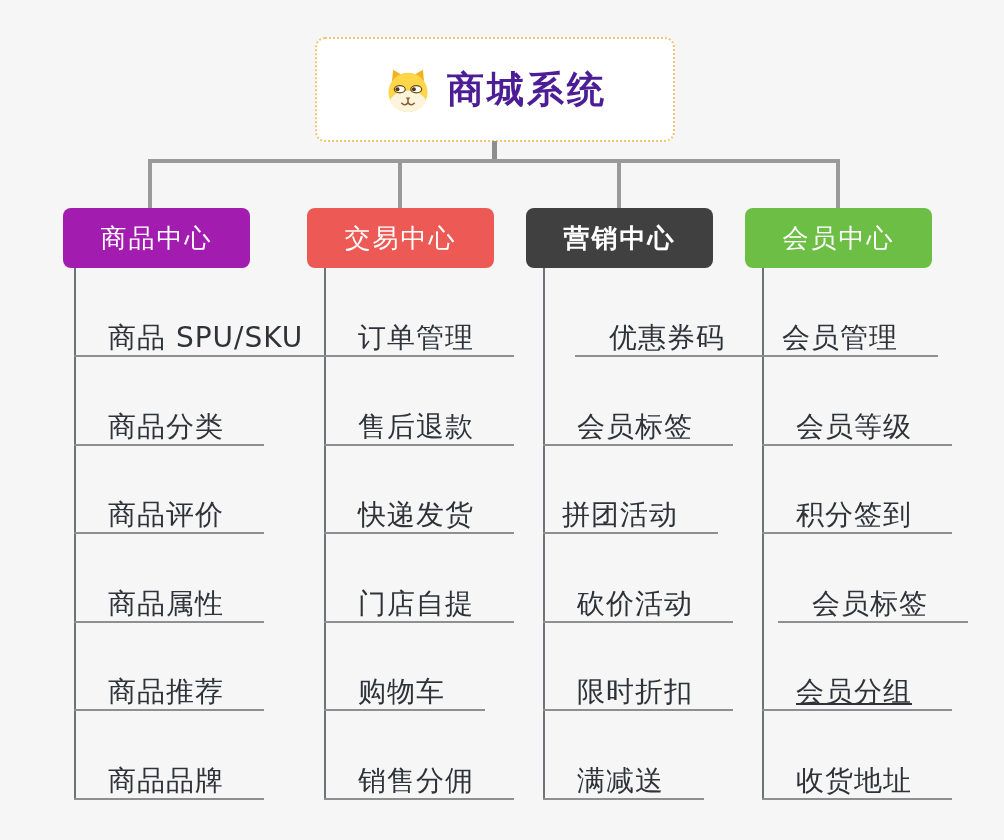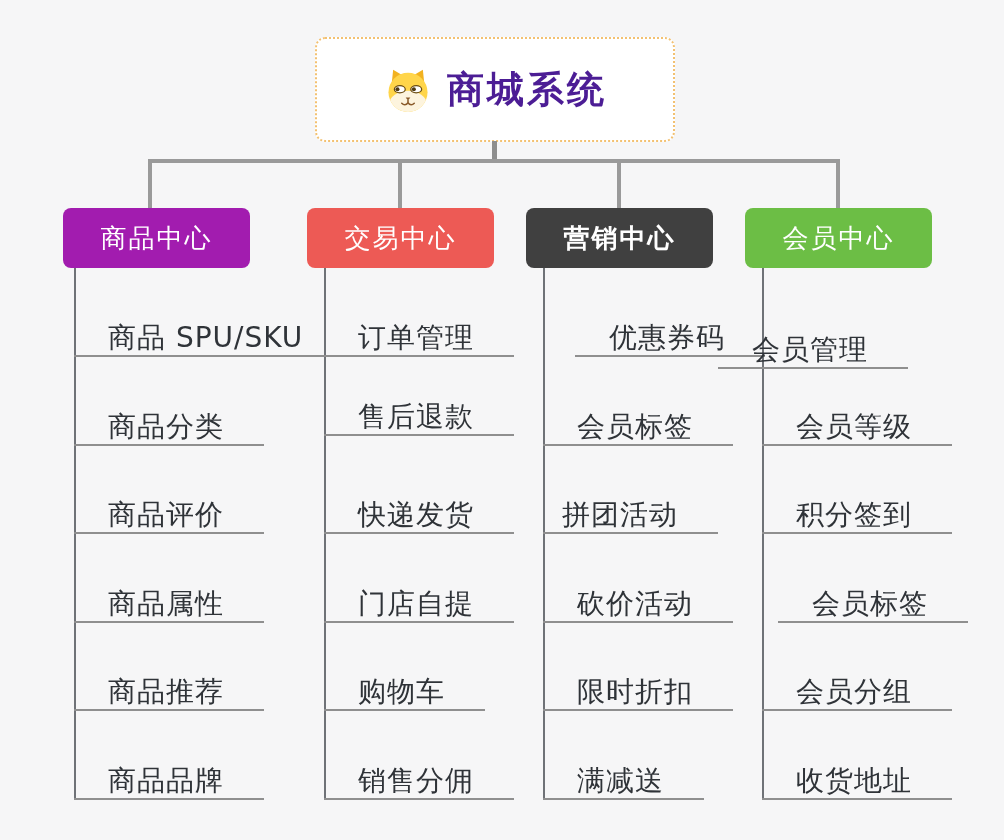--- a/index.html
+++ b/index.html
@@ -112,36 +112,36 @@
     <div class="leaf" style="left: 74px; top: 325px;">商品 SPU/SKU</div>
     <div class="leaf" style="left: 74px; top: 502px;">商品评价</div>
     <div class="leaf" style="left: 74px; top: 414px;">商品分类</div>
     <div class="leaf" style="left: 74px; top: 591px;">商品属性</div>
     <div class="leaf" style="left: 74px; top: 679px; text-align: right;">商品推荐</div>
     <div class="leaf" style="left: 74px; top: 768px;">商品品牌</div>
     <div class="conn drop" style="left: 398px; top: 159px; height: 49px;"></div>
     <div class="branch-box" style="left: 307px; background: rgb(237, 90, 85);">交易中心</div>
     <div class="conn trunk" style="left: 324px; top: 268px; height: 532px;"></div>
     <div class="leaf" style="left: 324px; top: 325px;">订单管理</div>
-    <div class="leaf" style="left: 324px; top: 404px;">售后退款</div>
+    <div class="leaf" style="left: 324px; top: 414px;">售后退款</div>
     <div class="leaf" style="left: 324px; top: 502px;">快递发货</div>
     <div class="leaf" style="left: 324px; top: 591px;">门店自提</div>
     <div class="leaf" style="left: 324px; top: 679px;">购物车</div>
     <div class="leaf" style="left: 324px; top: 768px; text-align: right;">销售分佣</div>
     <div class="conn drop" style="left: 617px; top: 159px; height: 49px;"></div>
     <div class="branch-box" style="left: 526px; background: #404040; font-weight: bold;">营销中心</div>
     <div class="conn trunk" style="left: 543px; top: 268px; height: 532px;"></div>
     <div class="leaf" style="left: 543px; top: 325px; margin-left: 32px;">优惠券码</div>
     <div class="leaf" style="left: 543px; top: 414px;">会员标签</div>
     <div class="leaf" style="left: 543px; top: 502px; padding-left: 19px;">拼团活动</div>
     <div class="leaf" style="left: 543px; top: 591px;">砍价活动</div>
     <div class="leaf" style="left: 543px; top: 679px;">限时折扣</div>
     <div class="leaf" style="left: 543px; top: 768px;">满减送</div>
     <div class="conn drop" style="left: 836px; top: 159px; height: 49px;"></div>
     <div class="branch-box" style="left: 745px; background: rgb(108, 190, 69);">会员中心</div>
     <div class="conn trunk" style="left: 762px; top: 268px; height: 532px;"></div>
-    <div class="leaf" style="left: 718px; top: 325px; margin-top: 12px;">会员管理</div>
+    <div class="leaf" style="left: 748px; top: 325px;">会员管理</div>
     <div class="leaf" style="left: 762px; top: 414px;">会员等级</div>
     <div class="leaf" style="left: 762px; top: 502px;">积分签到</div>
     <div class="leaf" style="left: 762px; top: 591px; margin-left: 16px;">会员标签</div>
-    <div class="leaf" style="left: 762px; top: 679px;">会员分组</div>
+    <div class="leaf" style="left: 762px; top: 679px; text-decoration: underline;">会员分组</div>
     <div class="leaf" style="left: 762px; top: 768px;">收货地址</div>
   </div>
 
 </body></html>

